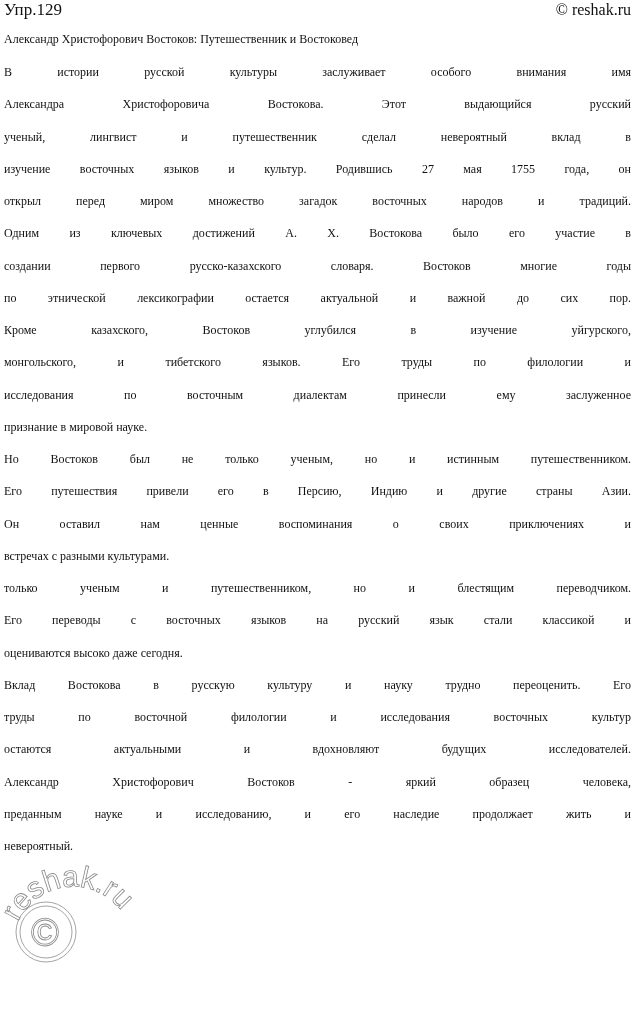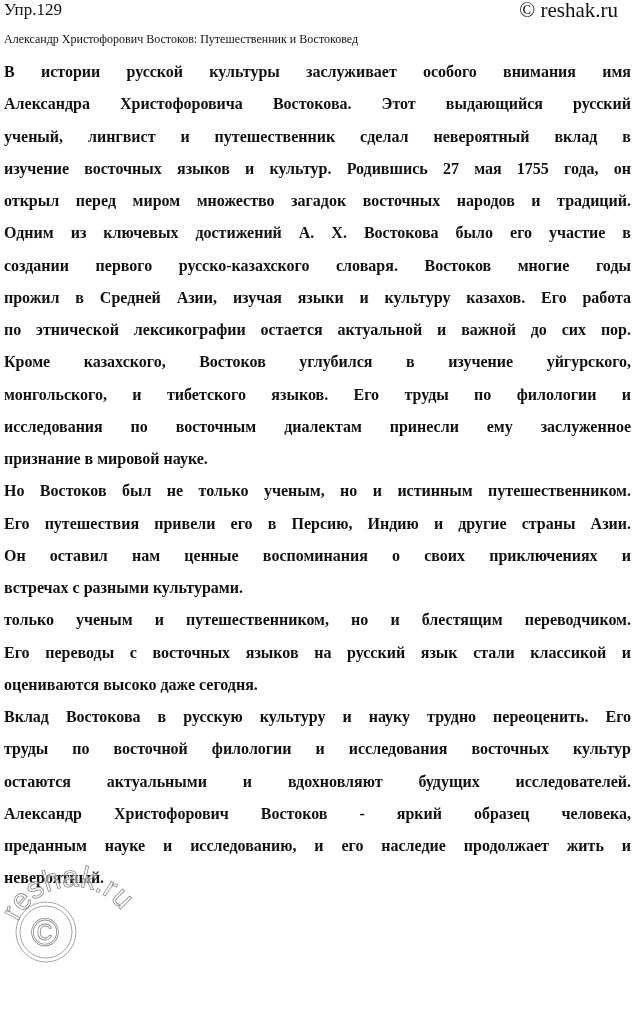--- a/index.html
+++ b/index.html
@@ -25,47 +25,46 @@
     .ex-number {
       position: absolute;
       left: 0;
       top: -1px;
       font-weight: normal;
       font-size: 17px;
       line-height: 22px;
     }
     .copyright {
       position: absolute;
-      right: 13px;
+      right: 0;
       top: -1px;
-      font-size: 21px;
+      font-size: 16px;
       line-height: 22px;
       margin-left: 40px;
     }
     .title {
       position: absolute;
       left: 4px;
       top: 28px;
       font-size: 12px;
       line-height: 22px;
       white-space: nowrap;
     }
     .body-text {
       position: absolute;
       left: 4px;
       top: 61px;
       width: 627px;
     }
     .line {
       height: 32.25px;
       line-height: 22px;
-      font-size: 16px;
+      font-size: 12px;
       white-space: nowrap;
       position: relative;
-      font-weight: bold;
     }
     .line .txt {
       display: inline-block;
       transform-origin: 0 0;
     }
     .line.justify .txt {
       display: block;
       width: 100%;
       text-align: justify;
       text-align-last: justify;
@@ -119,23 +118,20 @@
       <div class="line justify">
         <span class="txt">открыл перед миром множество загадок восточных народов и традиций.</span>
       </div>
     </div>
     <div class="paragraph">
       <div class="line justify">
         <span class="txt">Одним из ключевых достижений А. Х. Востокова было его участие в</span>
       </div>
       <div class="line justify">
         <span class="txt">создании первого русско-казахского словаря. Востоков многие годы</span>
-      </div>
-      <div class="line justify">
-        <span class="txt">прожил в Средней Азии, изучая языки и культуру казахов. Его работа</span>
       </div>
       <div class="line justify">
         <span class="txt">по этнической лексикографии остается актуальной и важной до сих пор.</span>
       </div>
     </div>
     <div class="paragraph">
       <div class="line justify">
         <span class="txt">Кроме казахского, Востоков углубился в изучение уйгурского,</span>
       </div>
       <div class="line justify">

